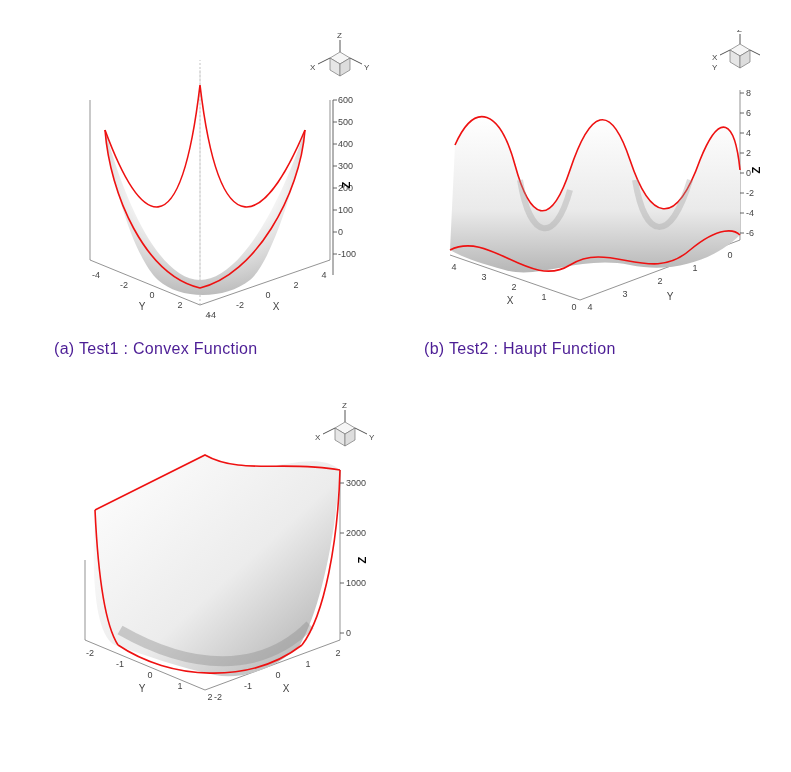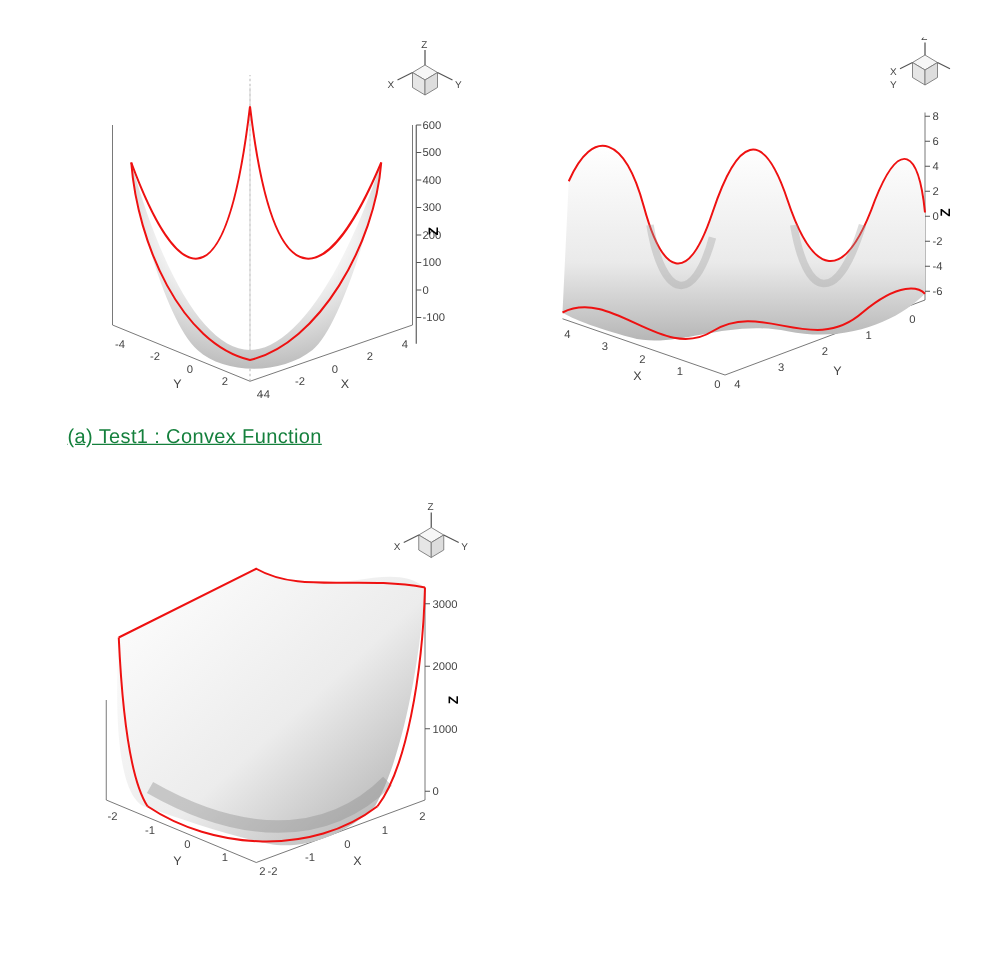--- a/index.html
+++ b/index.html
@@ -1,18 +1,18 @@
 <!DOCTYPE html>
 <html><head>
 <meta charset="utf-8">
 <style>
   html,body{margin:0;padding:0;background:#fff;font-family:"Malgun Gothic","Segoe UI",Arial,sans-serif;color:#555;}
   .page{width:791px;height:772px;position:relative;}
   .panel{position:absolute;}
-  .caption{font-size:16px;color:#15803d;letter-spacing:0.3px;text-decoration:underline;}
+  .caption{font-size:16px;color:#4c1d95;letter-spacing:0.3px;}
   .tick{font:9px Arial;fill:#444;}
   .axislbl{font:10px Arial;fill:#444;}
   .zlbl{font:bold 11px Arial;fill:#000;}
   .cube-lbl{font:8px Arial;fill:#444;}
 </style>
 </head>
 <body>
 
 <div class="page">
 
@@ -192,20 +192,21 @@
           <polygon points="20,6 10,12 10,24 20,18" fill="#dddddd"></polygon>
         </g>
         <line x1="10" y1="0" x2="10" y2="-10" stroke="#555"></line>
         <line x1="0" y1="6" x2="-10" y2="11" stroke="#555"></line>
         <line x1="20" y1="6" x2="30" y2="11" stroke="#555"></line>
         <text class="cube-lbl" x="7" y="-12">Z</text>
         <text class="cube-lbl" x="-18" y="16">X</text>
         <text class="cube-lbl" x="-18" y="26">Y</text>
       </g>
     </svg>
+    <div class="caption" style="margin:6px 0 0 4px;">(b)  Test2 : Haupt Function</div>
   </div>
 
   <div class="panel" style="left:50px;top:400px;width:340px;height:350px;">
     <svg width="340" height="310" viewBox="0 0 340 310">
       <defs>
         <linearGradient id="shC" x1="0" y1="0" x2="1" y2="1">
           <stop offset="0%" stop-color="#ffffff"></stop>
           <stop offset="55%" stop-color="#ececec"></stop>
           <stop offset="100%" stop-color="#a8a8a8"></stop>
         </linearGradient>

